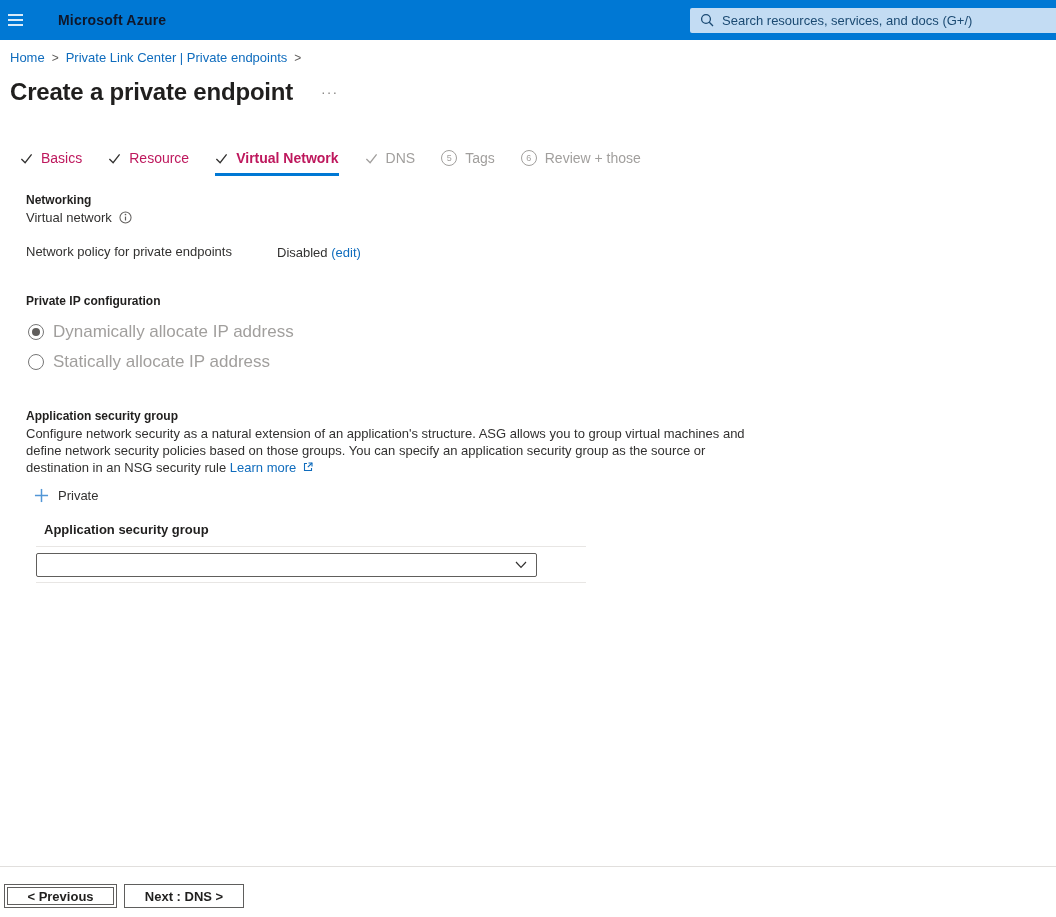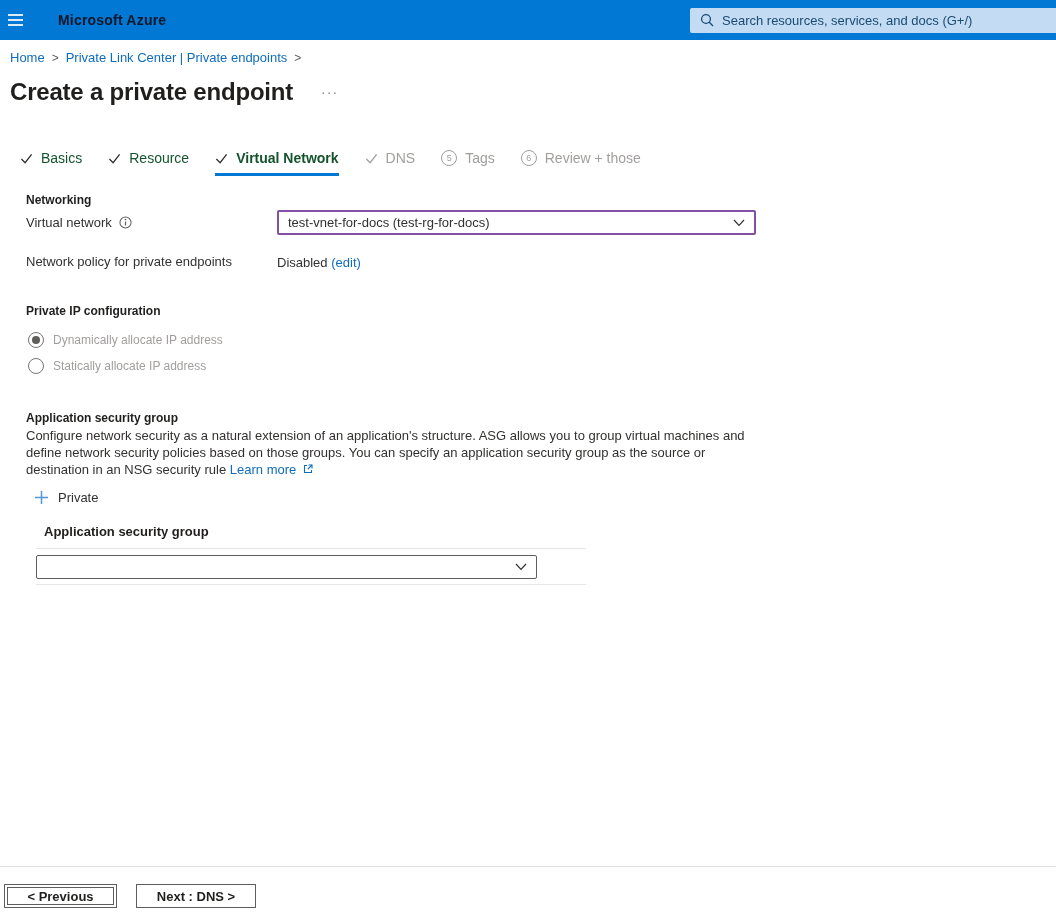--- a/index.html
+++ b/index.html
@@ -24,21 +24,21 @@
   .crumb-sep { color:#605e5c; font-size:12px; }
 
   
   .title-row { margin:13px 0 0 10px; display:flex; align-items:center; }
   .page-title { font-size:24px; font-weight:700; color:#201f1e; letter-spacing:-.2px; }
   .title-more { margin-left:28px; color:#8a8886; font-size:14px; letter-spacing:1px; cursor:pointer; }
 
   
   .tabs { display:flex; gap:26px; margin:44px 0 0 20px; }
   .tab { display:flex; align-items:center; gap:8px; font-size:14px; padding-bottom:7px;
-         border-bottom:3px solid transparent; cursor:pointer; color:#14532d; }
+         border-bottom:3px solid transparent; cursor:pointer; color:#be185d; }
   .tab.active { font-weight:700; border-bottom-color:#0078d4; }
   .tab.muted { color:#a19f9d; }
   .tab .check { display:flex; color:#323130; }
   .tab.muted .check { color:#a19f9d; }
   .step-circle { width:16px; height:16px; border:1px solid #a19f9d; border-radius:50%;
                  color:#a19f9d; font-size:9px; display:flex; align-items:center; justify-content:center; }
 
   
   .content { margin-left:26px; }
   .section-heading { font-size:12px; font-weight:700; color:#201f1e; }
@@ -66,41 +66,41 @@
 
   
   #privateip-heading { margin-top:34px; }
   .radio-row { display:flex; align-items:center; gap:9px; margin-left:2px; cursor:pointer; }
   .radio-row.first { margin-top:14px; }
   .radio-row.second { margin-top:10px; }
   .radio-outer { width:16px; height:16px; border:1px solid #767676; border-radius:50%;
                  display:flex; align-items:center; justify-content:center; background:#fff; }
   .radio-outer .dot { width:8px; height:8px; border-radius:50%; background:transparent; }
   .radio-row.selected .radio-outer .dot { background:#605e5c; }
-  .radio-label { font-size:12px; color:#a19f9d; }
+  .radio-label { font-size:17px; color:#a19f9d; }
 
   
   #asg-heading { margin-top:37px; }
   .asg-desc { margin-top:2px; font-size:13px; line-height:17px; width:725px; }
   .create-link { margin-top:12px; margin-left:8px; display:flex; align-items:center; gap:9px;
                  cursor:pointer; width:max-content; }
   .plus-icon { display:flex; color:#5296d6; }
   .create-label { font-size:13px; color:#323130; }
 
   .asg-table { margin:19px 0 0 10px; width:550px; }
   .asg-col-header { font-size:13px; font-weight:700; padding:0 0 9px 8px; color:#201f1e; }
   .asg-body { border-top:1px solid #e8e6e4; border-bottom:1px solid #e8e6e4; padding:6px 0 5px 0; }
   .asg-dropdown { width:501px; height:24px; border:1px solid #605e5c; border-radius:2px;
                   display:flex; align-items:center; justify-content:space-between;
                   padding:0 9px; font-size:13px; cursor:pointer; background:#fff; }
 
   
   .footer { position:absolute; top:866px; left:0; width:1056px; height:51px;
             border-top:1px solid #e1dfdd; background:#fff; }
-  .footer-inner { padding:17px 16px 0 4px; display:flex; gap:19px; }
+  .footer-inner { padding:17px 16px 0 4px; display:flex; gap:7px; }
   .btn { height:24px; background:#fff; border:1px solid #5f5e5d; font-size:13px; font-weight:700;
          color:#201f1e; cursor:pointer; font-family:"Liberation Sans", sans-serif;
          display:flex; align-items:center; justify-content:center; }
   .btn-previous { width:113px; box-shadow: inset 0 0 0 2px #fff, inset 0 0 0 3px #5f5e5d; }
   .btn-next { width:120px; }
 </style>
 </head>
 <body>
 
 <header class="topbar">
@@ -180,28 +180,20 @@
 
 
   <div class="form-row row-vnet">
     <div class="form-label">
       <span>Virtual network</span>
       <span class="info-icon">
         <svg width="13" height="13" viewBox="0 0 14 14">
             <circle cx="7" cy="7" r="6" fill="none" stroke="#605e5c" stroke-width="1.1"></circle>
             <line x1="7" y1="6" x2="7" y2="10.2" stroke="#605e5c" stroke-width="1.3"></line>
             <circle cx="7" cy="3.8" r="0.9" fill="#605e5c"></circle>
-          </svg>
-      </span>
-    </div>
-    <div class="dropdown focus-purple">
-      <span>test-vnet-for-docs (test-rg-for-docs)</span>
-      <span class="chev">
-        <svg width="12" height="8" viewBox="0 0 12 8">
-            <path d="M1 1 L6 6.3 L11 1" fill="none" stroke="currentColor" stroke-width="1.2"></path>
           </svg>
       </span>
     </div>
   </div>
 
 
   <div class="form-row row-policy">
     <div class="form-label">
       <span>Network policy for private endpoints</span>
     </div>

